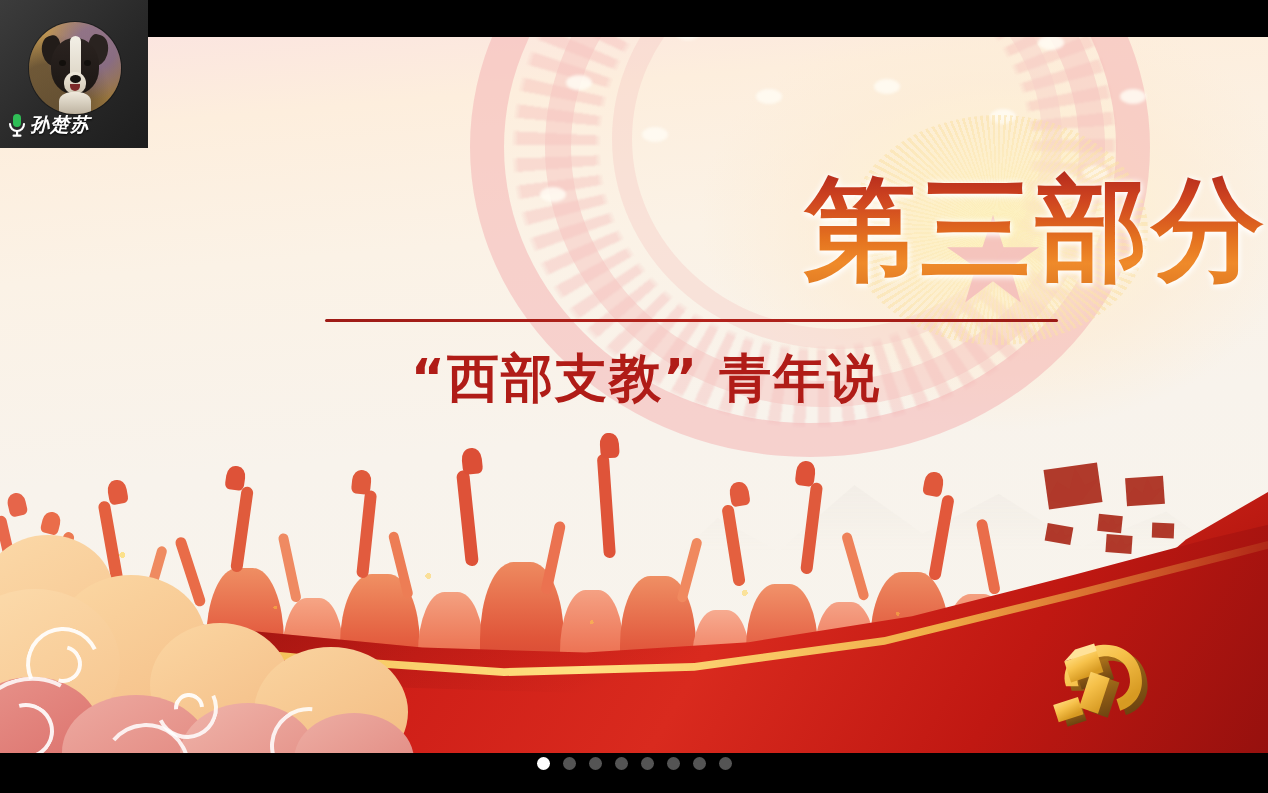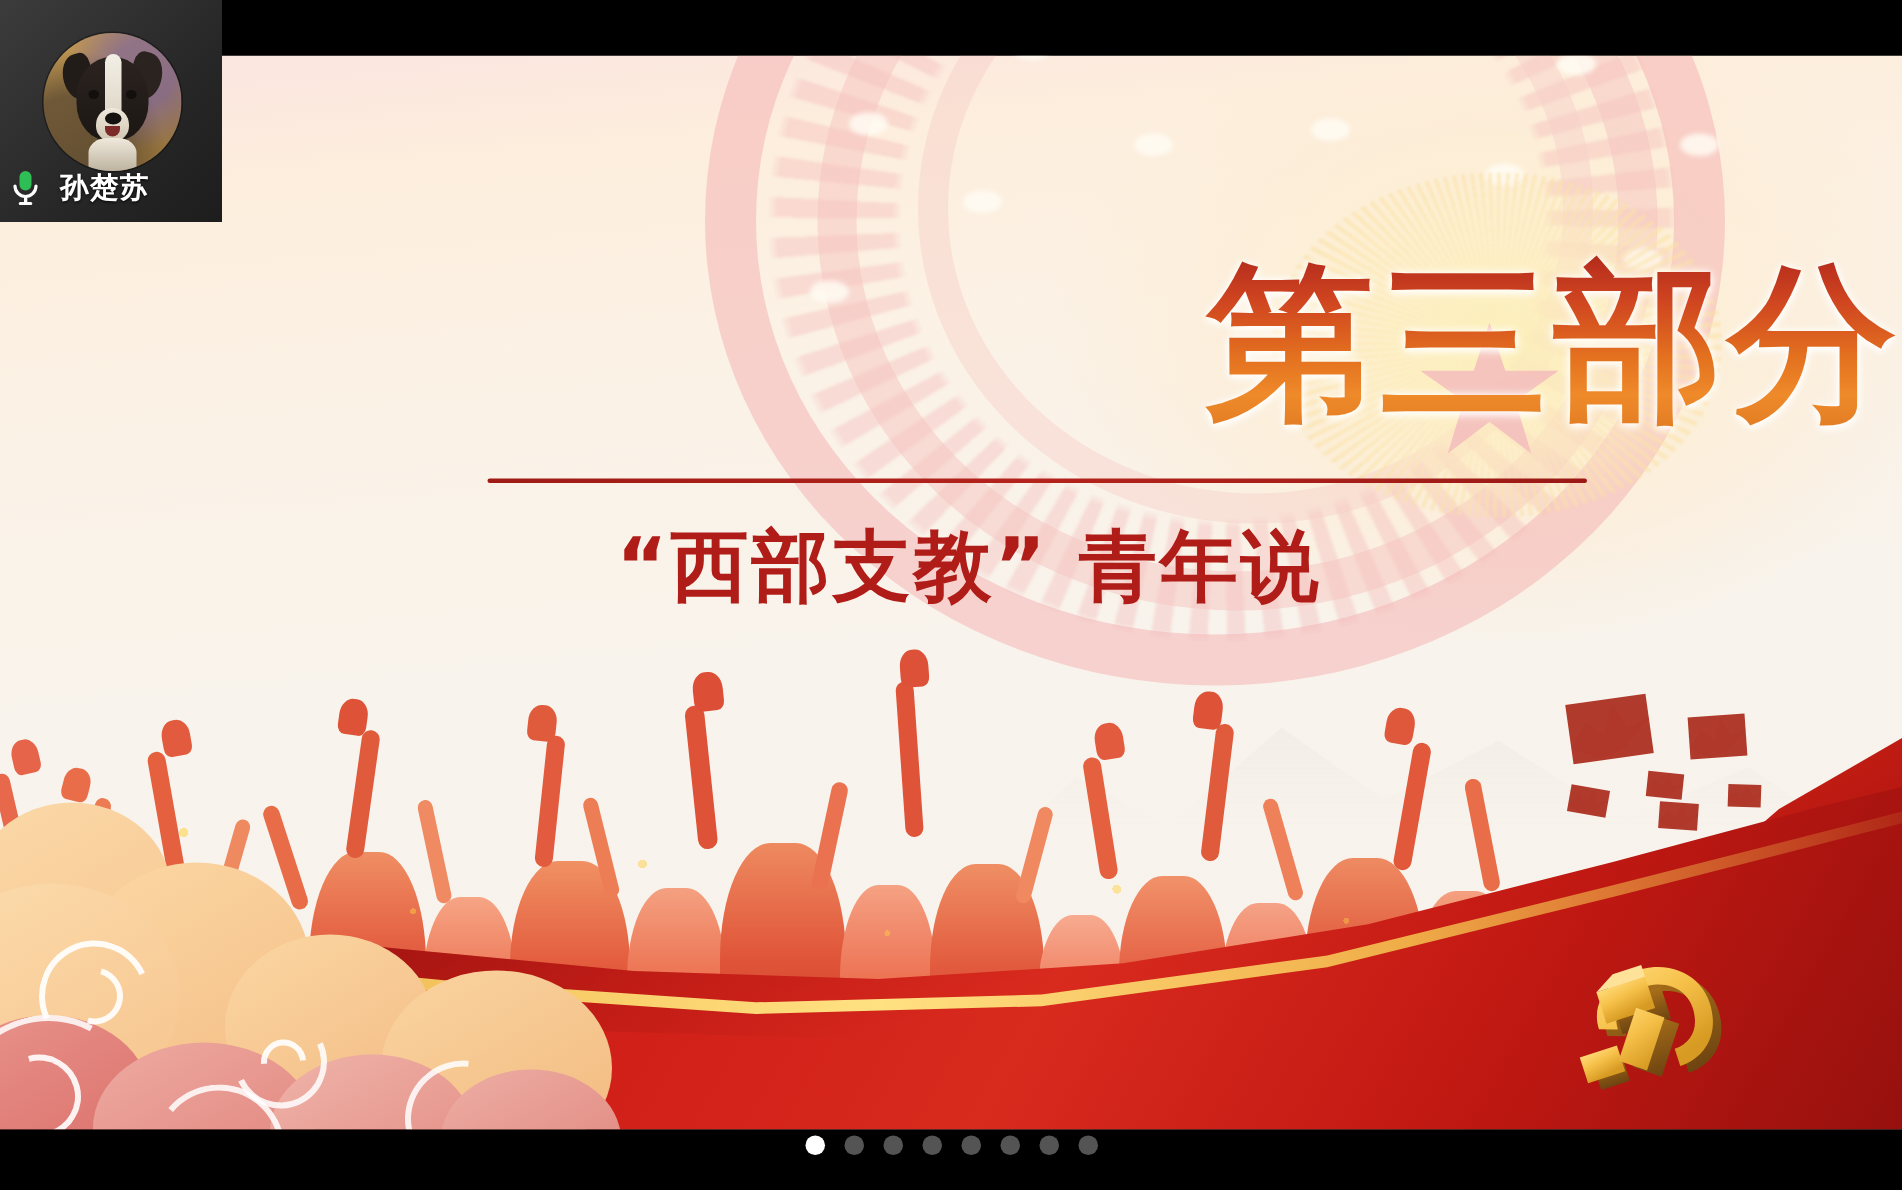--- a/index.html
+++ b/index.html
@@ -193,21 +193,21 @@
     background:linear-gradient(180deg,#efe9dc,#cfc5b2); }
   .d-nose{ position:absolute; left:41px; top:53px; width:11px; height:8px; border-radius:50%; background:#16120f; }
   .d-mouth{ position:absolute; left:41px; top:62px; width:10px; height:7px; border-radius:0 0 6px 6px; background:#7d2a2a; }
   .d-eyeL{ position:absolute; left:30px; top:38px; width:7px; height:6px; border-radius:50%; background:#120f0c; }
   .d-eyeR{ position:absolute; left:55px; top:38px; width:7px; height:6px; border-radius:50%; background:#120f0c; }
   .d-chest{ position:absolute; left:30px; top:70px; width:32px; height:24px; border-radius:40% 40% 0 0;
     background:linear-gradient(180deg,#efe9dc,#b9ae9b); }
 
   #pip-label{
     position:absolute; left:6px; bottom:8px; height:30px;
-    display:flex; align-items:center; gap:12px; z-index:5;
+    display:flex; align-items:center; gap:2px; z-index:5;font-style:italic;
   }
   #pip-name{
     color:#fff; font-size:19px; font-weight:700; letter-spacing:1px;
     font-family:"DejaVu Sans","Liberation Sans",sans-serif;
     text-shadow:0 1px 2px rgba(0,0,0,.9);
   }
   .mic-svg{ width:22px; height:26px; display:block; }
 
   
   #dots{

